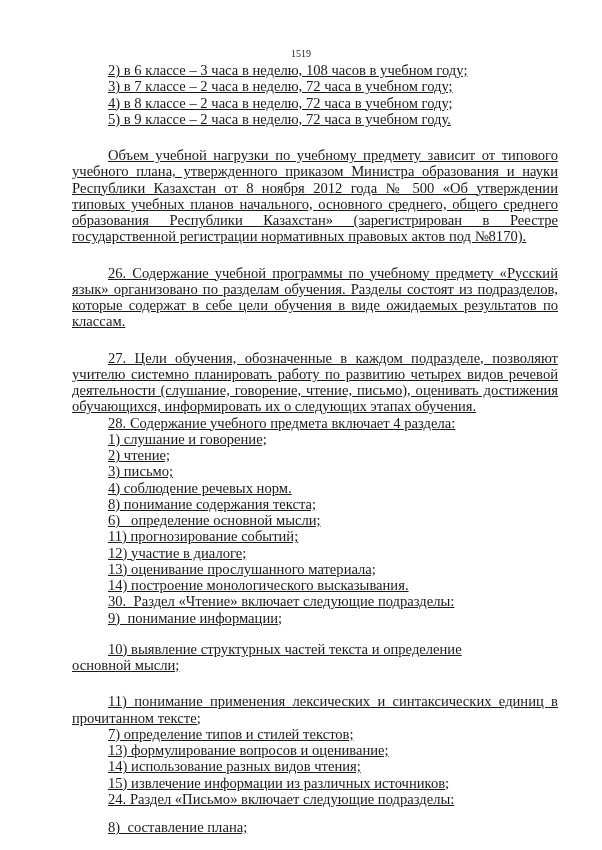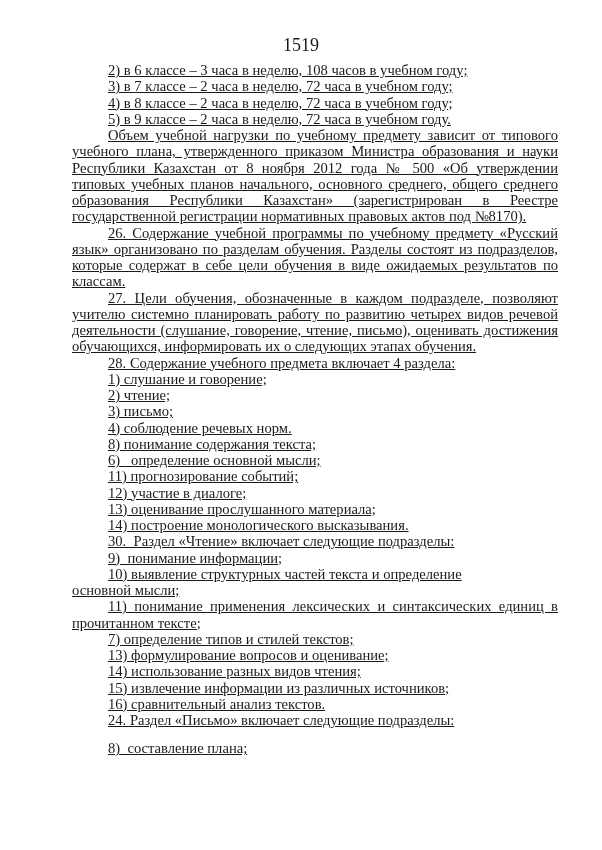--- a/index.html
+++ b/index.html
@@ -2,30 +2,30 @@
 <html><head>
   <meta charset="utf-8">
   <style>
     html, body { margin: 0; padding: 0; background: #ffffff; }
     body {
       width: 602px; height: 850px; overflow: hidden; position: relative;
       font-family: "Liberation Serif", "DejaVu Serif", serif;
       color: #1a1a1a;
     }
     .page-number {
-      position: absolute; top: 35px; left: 0; width: 602px;
-      text-align: center; font-size: 18px;
+      position: absolute; top: 48px; left: 0; width: 602px;
+      text-align: center; font-size: 10px;
     }
     .content {
       position: absolute; top: 62px; left: 72px; width: 486px;
       font-size: 14.6px; line-height: 16.25px;
     }
     .p { margin: 0; padding: 0; text-decoration: underline; }
     .ind { text-indent: 36px; }
-    .just { text-align: justify; text-align-last: left; }
+    .just { text-align: justify; text-align-last: left; margin-top: 20px; }
   </style>
 </head>
 <body>
 
 <div class="page-number">1519</div>
 
 <div class="content">
   <p class="p ind">2) в 6 классе – 3 часа в неделю, 108 часов в учебном году;</p>
   <p class="p ind">3) в 7 классе – 2 часа в неделю, 72 часа в учебном году;</p>
   <p class="p ind">4) в 8 классе – 2 часа в неделю, 72 часа в учебном году;</p>
@@ -43,23 +43,22 @@
 
   <p class="p ind">8) понимание содержания текста;</p>
   <p class="p ind" style="white-space:pre;">6)   определение основной мысли;</p>
   <p class="p ind">11) прогнозирование событий;</p>
   <p class="p ind">12) участие в диалоге;</p>
   <p class="p ind">13) оценивание прослушанного материала;</p>
   <p class="p ind">14) построение монологического высказывания.</p>
 
   <p class="p ind" style="white-space:pre;">30.  Раздел «Чтение» включает следующие подразделы:</p>
   <p class="p ind" style="white-space:pre;">9)  понимание информации;</p>
-  <p class="p ind" style="padding-right:46px;">10)  выявление структурных частей текста и определение основной мысли;</p>
+  <p class="p ind" style="padding-right:46px;margin-top:15px;">10)  выявление структурных частей текста и определение основной мысли;</p>
   <p class="p ind just">11) понимание применения лексических и синтаксических единиц в прочитанном тексте;</p>
   <p class="p ind">7) определение типов и стилей текстов;</p>
   <p class="p ind">13) формулирование вопросов и оценивание;</p>
   <p class="p ind">14) использование разных видов чтения;</p>
   <p class="p ind">15) извлечение информации из различных источников;</p>
-  <p class="p ind">16) сравнительный анализ текстов.</p>
 
   <p class="p ind">24. Раздел «Письмо» включает следующие подразделы:</p>
   <p class="p ind" style="white-space:pre;margin-top:12px;">8)  составление плана;</p>
 </div>
 
 </body></html>

